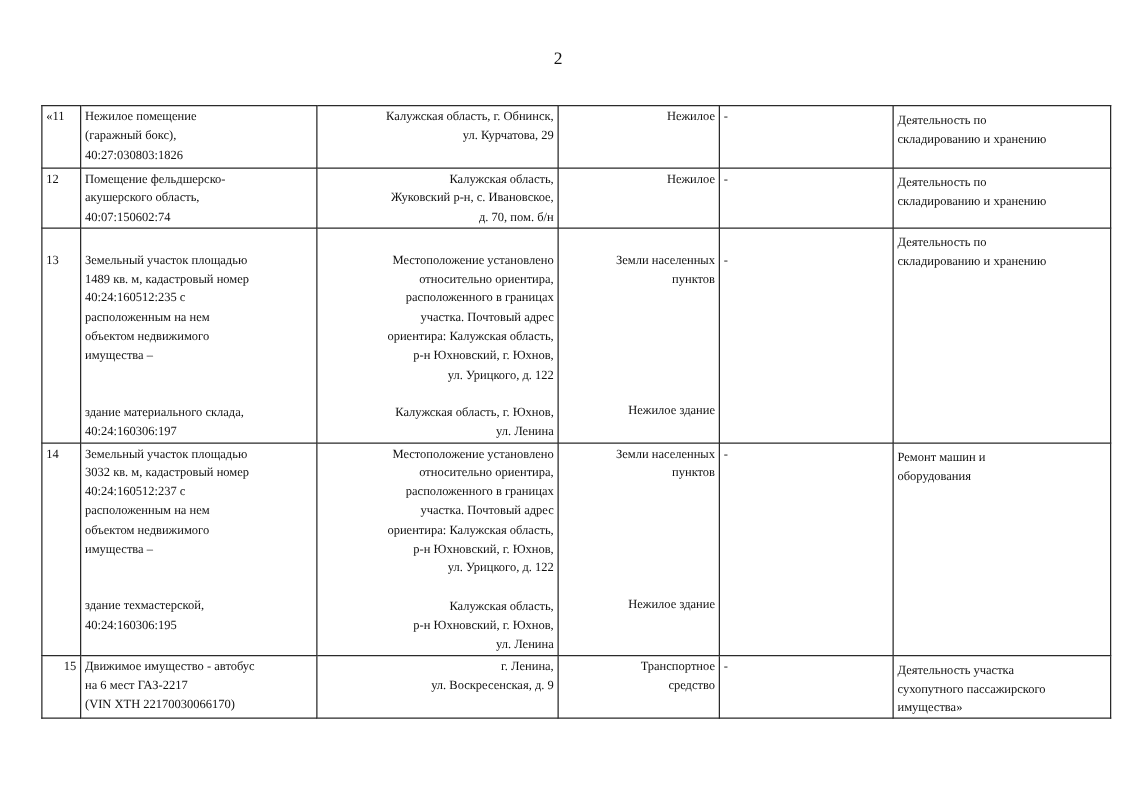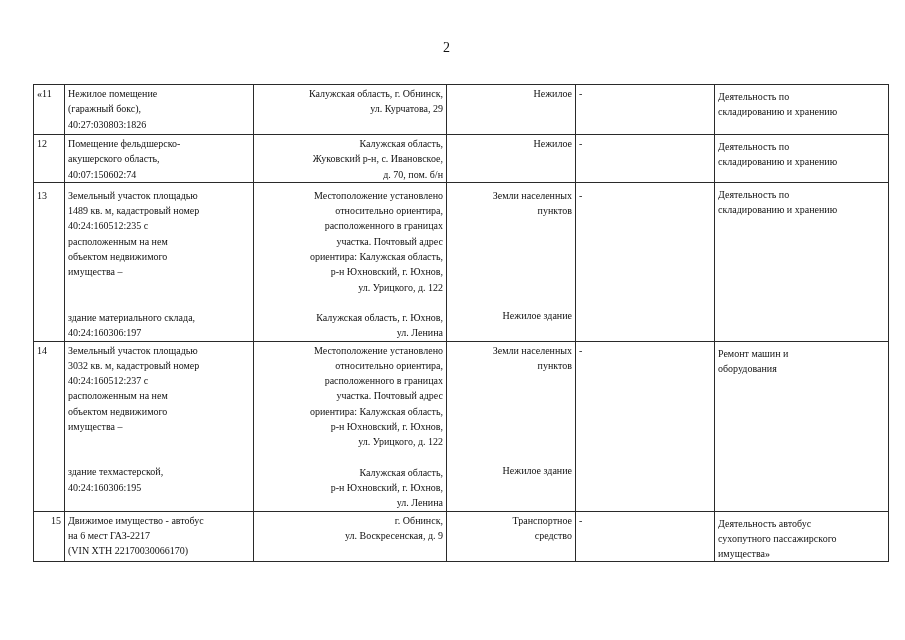--- a/index.html
+++ b/index.html
@@ -43,21 +43,21 @@
     col.c-type { width: 129px; }
     col.c-enc { width: 139px; }
     col.c-use { width: 174px; }
     td.center { text-align: right; }
     td.left { text-align: left; }
     .block { display: block; }
     .gap { display: block; height: 15px; }
     .gap2 { display: block; height: 15px; }
     tr.r11 td { height: 50px; padding-top: 1px; }
     tr.r12 td { height: 47px; padding-top: 1px; }
-    tr.r13 td { height: 153px; padding-top: 5px; }
+    tr.r13 td { height: 153px; padding-top: 18px; }
     tr.r14 td { height: 169px; padding-top: 1px; font-family: Liberation Serif, serif; }
     tr.r15 td { height: 44px; padding-top: 1px; margin-top: 12px; }
     td.use-cell { padding-top: 4px !important; }
   </style>
 </head>
 <body>
 
 <div class="page-number">2</div>
 
 <table class="property-table">
@@ -204,28 +204,28 @@
     </tr>
 
     <tr class="r15">
       <td class="center">15</td>
       <td class="left">
         <span class="block">Движимое имущество - автобус</span>
         <span class="block">на 6 мест ГАЗ-2217</span>
         <span class="block">(VIN XTH 22170030066170)</span>
       </td>
       <td class="center">
-        <span class="block">г. Обнинск,</span>
+        <span class="block">г. Ленина,</span>
         <span class="block">ул. Воскресенская, д. 9</span>
       </td>
       <td class="center">
         <span class="block">Транспортное</span>
         <span class="block">средство</span>
       </td>
       <td class="left">-</td>
       <td class="left use-cell">
-        <span class="block">Деятельность автобус</span>
+        <span class="block">Деятельность участка</span>
         <span class="block">сухопутного пассажирского</span>
         <span class="block">имущества»</span>
       </td>
     </tr>
   </tbody>
 </table>
 
 </body></html>

